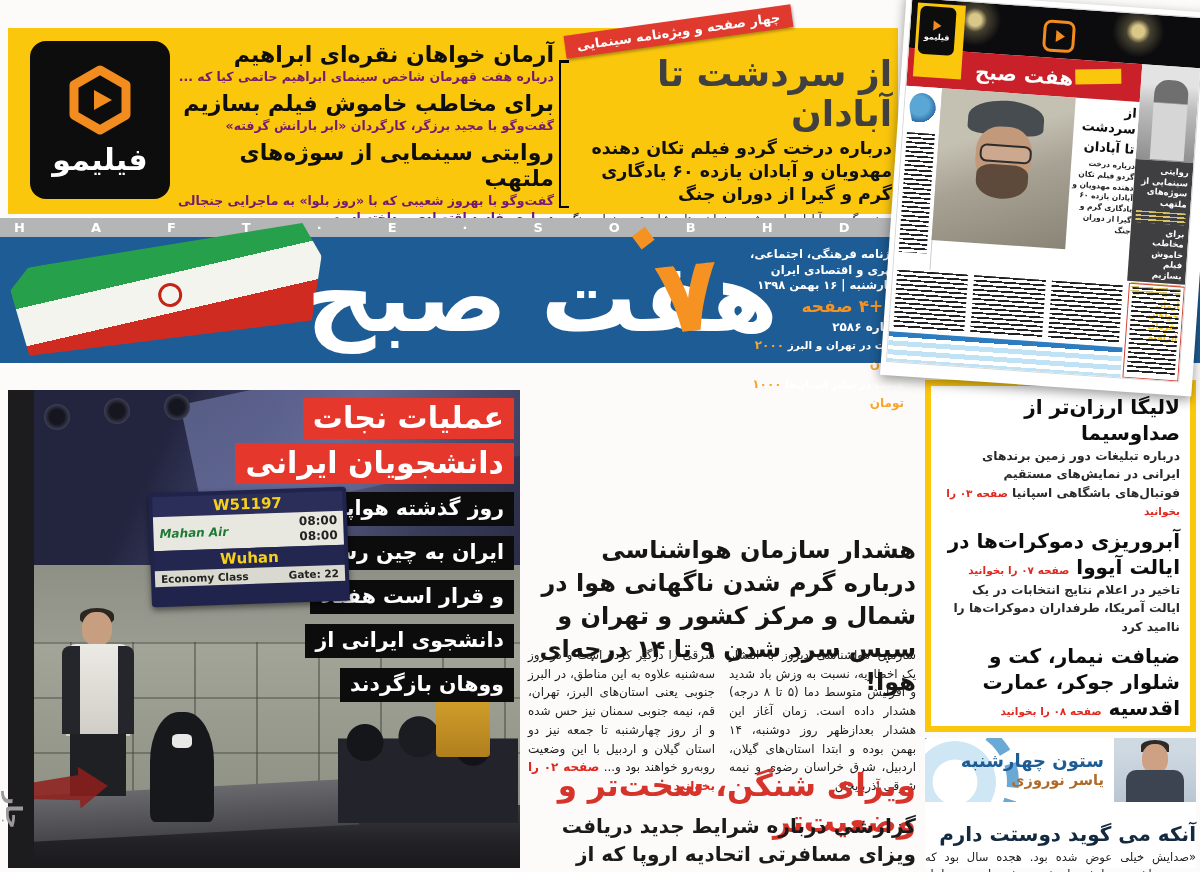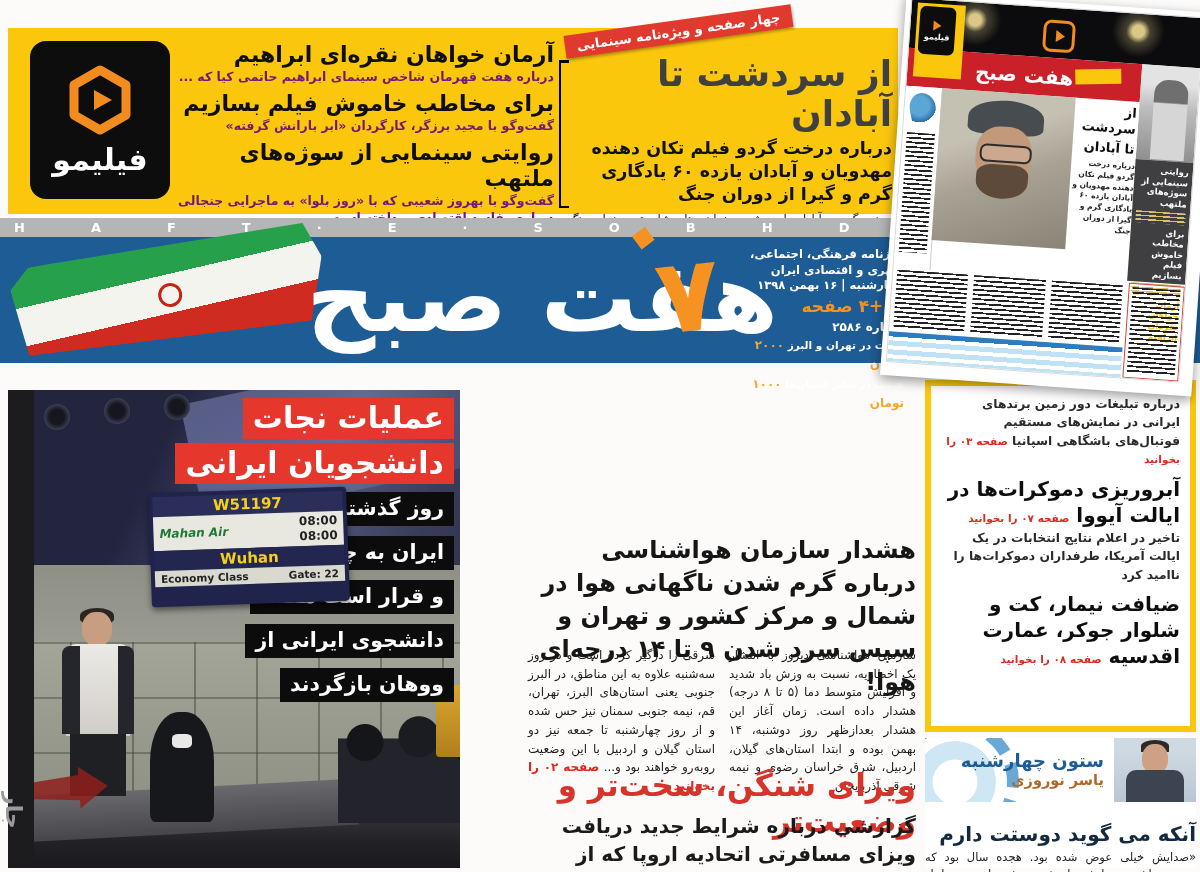--- a/index.html
+++ b/index.html
@@ -89,21 +89,21 @@
   .in-sub{font-size:7.5px;font-weight:700;color:#222;line-height:1.45;margin-top:4px;}
   .tx{background:repeating-linear-gradient(180deg,#222 0 1.8px,transparent 1.8px 4.6px);}
   .in-body{left:0;top:270px;width:234px;height:62px;display:flex;gap:6px;padding:2px 4px;box-sizing:border-box;}
   .in-body>div{flex:1;}
   .in-table{left:0;top:334px;width:234px;height:30px;
      background:linear-gradient(180deg,#2d7cc0 0 5px,transparent 5px),
                 repeating-linear-gradient(180deg,#bfe2f4 0 5px,#ffffff 5px 9px);}
   .in-righttext{right:0;top:269px;width:56px;height:95px;border:1.5px solid #cf4438;padding:3px;box-sizing:border-box;}
 
   
-  .photo-card{left:8px;top:390px;width:452px;height:478px;overflow:hidden;background:#54565e;}
+  .photo-card{left:8px;top:390px;width:512px;height:478px;overflow:hidden;background:#54565e;}
   .ph-ceiling{left:0;top:0;width:512px;height:175px;
      background:linear-gradient(115deg,#23253f 0 30%,#3a3d63 45%,#565a80 60%,#3a3d5a 80%,#2b2d48 100%);}
   .ph-beam{left:180px;top:-30px;width:420px;height:120px;background:linear-gradient(100deg,rgba(130,140,190,.55),rgba(90,95,140,.1));transform:rotate(-12deg);}
   .vent{width:26px;height:26px;border-radius:50%;background:radial-gradient(circle,#15161f 0 40%,#3c3e52 70%);}
   .ph-wall{left:0;top:175px;width:512px;height:95px;background:linear-gradient(180deg,#8e9086 0,#9c9e93 100%);}
   .ph-lockers{left:0;top:252px;width:512px;height:170px;background:
      repeating-linear-gradient(90deg,rgba(60,62,55,.45) 0 2px,transparent 2px 62px),
      repeating-linear-gradient(180deg,rgba(60,62,55,.4) 0 2px,transparent 2px 55px),
      linear-gradient(180deg,#a3a599 0,#8e9084 100%);}
   .ph-floor{left:0;top:415px;width:512px;height:63px;background:linear-gradient(180deg,#3a3a3e 0,#222226 60%,#1a1a1d 100%);}
@@ -334,20 +334,21 @@
     <div>سازمان هواشناسی دیروز با انتشار یک اخطاریه، نسبت به وزش باد شدید و افزایش متوسط دما (۵ تا ۸ درجه) هشدار داده است. زمان آغاز این هشدار بعدازظهر روز دوشنبه، ۱۴ بهمن بوده و ابتدا استان‌های گیلان، اردبیل، شرق خراسان رضوی و نیمه شرقی آذربایجان</div>
     <div>
       <span>شرقی را درگیر کرده است و در روز سه‌شنبه علاوه به این مناطق، در البرز جنوبی یعنی استان‌های البرز، تهران، قم، نیمه جنوبی سمنان نیز حس شده و از روز چهارشنبه تا جمعه نیز دو استان گیلان و اردبیل با این وضعیت روبه‌رو خواهند بود و... </span><span class="page-ref">صفحه ۰۲ را بخوانید</span>
     </div>
   </div>
   <div class="abs schengen-title rtl">ویزای شنگن، سخت‌تر و وضعیت‌تر</div>
   <div class="abs schengen-sub rtl">گزارشی درباره شرایط جدید دریافت ویزای مسافرتی اتحادیه اروپا که از دیروز اجرایی شده است</div>
 
   <div class="abs right-box rtl">
     <div class="rb-item">
+      <div class="rb-title">لالیگا ارزان‌تر از صداوسیما</div>
       <div class="rb-sub"><span>درباره تبلیغات دور زمین برندهای ایرانی در نمایش‌های مستقیم فوتبال‌های باشگاهی اسپانیا </span><span class="rb-ref">صفحه ۰۳ را بخوانید</span></div>
     </div>
     <div class="rb-item">
       <div class="rb-title"><span>آبروریزی دموکرات‌ها در ایالت آیووا </span><span class="rb-ref">صفحه ۰۷ را بخوانید</span></div>
       <div class="rb-sub">تاخیر در اعلام نتایج انتخابات در یک ایالت آمریکا، طرفداران دموکرات‌ها را ناامید کرد</div>
     </div>
     <div class="rb-item">
       <div class="rb-title"><span>ضیافت نیمار، کت و شلوار جوکر، عمارت اقدسیه </span><span class="rb-ref">صفحه ۰۸ را بخوانید</span></div>
     </div>
   </div>

